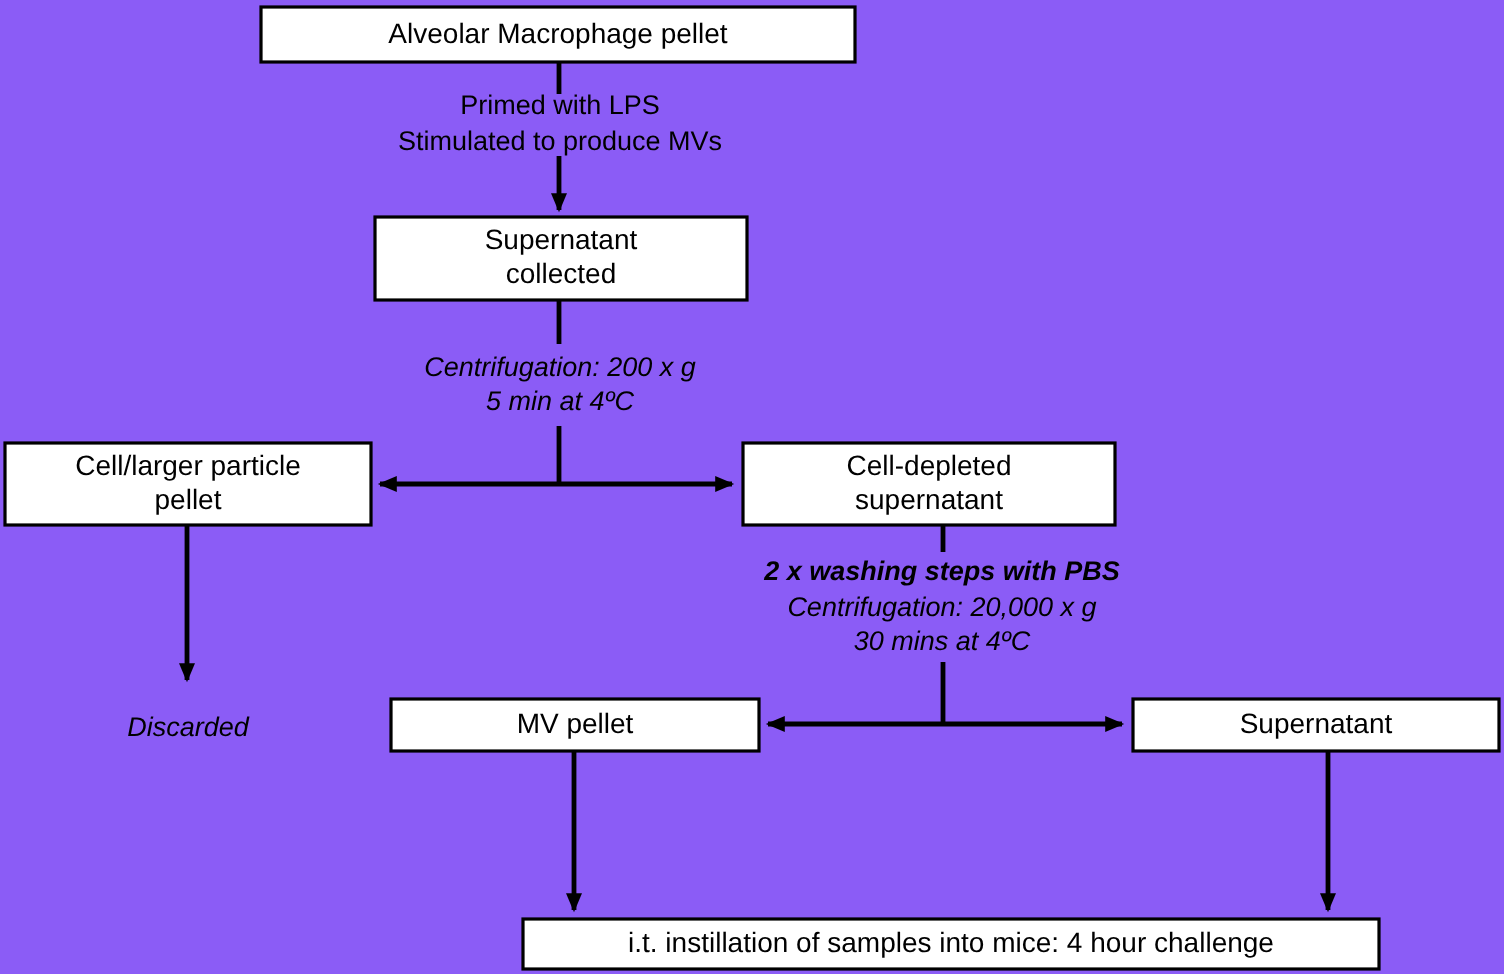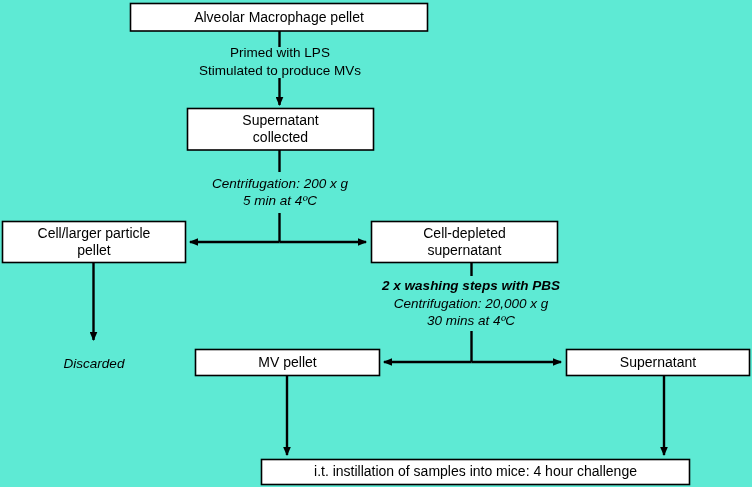--- a/index.html
+++ b/index.html
@@ -10,21 +10,21 @@
   body {
     width: 752px;
     height: 487px;
     font-family: "Liberation Sans", sans-serif;
     overflow: hidden;
   }
   #flowchart-root {
     position: relative;
     width: 752px;
     height: 487px;
-    background: #5eead4;
+    background: #8b5cf6;
   }
   svg.diagram {
     position: absolute;
     top: 0;
     left: 0;
     width: 752px;
     height: 487px;
   }
   .node-box {
     fill: #ffffff;

